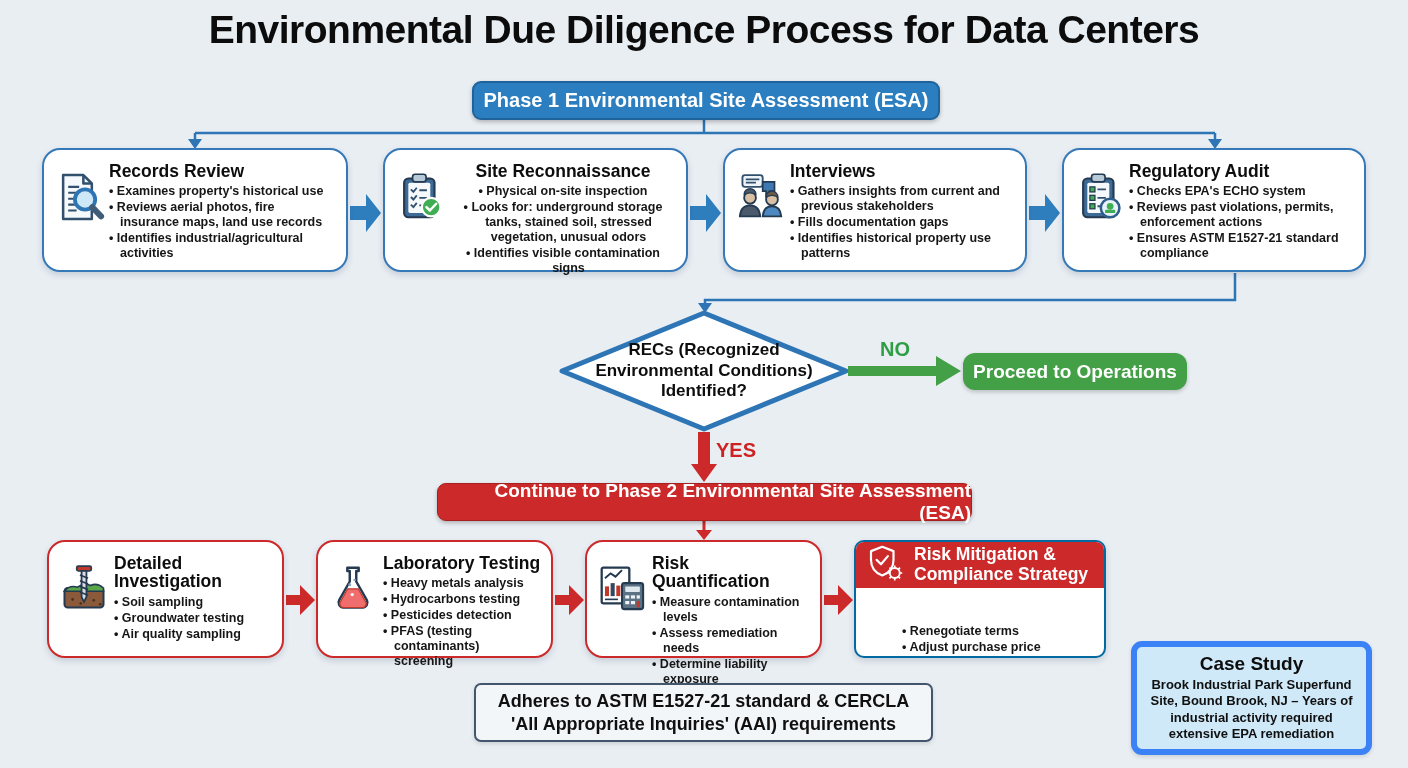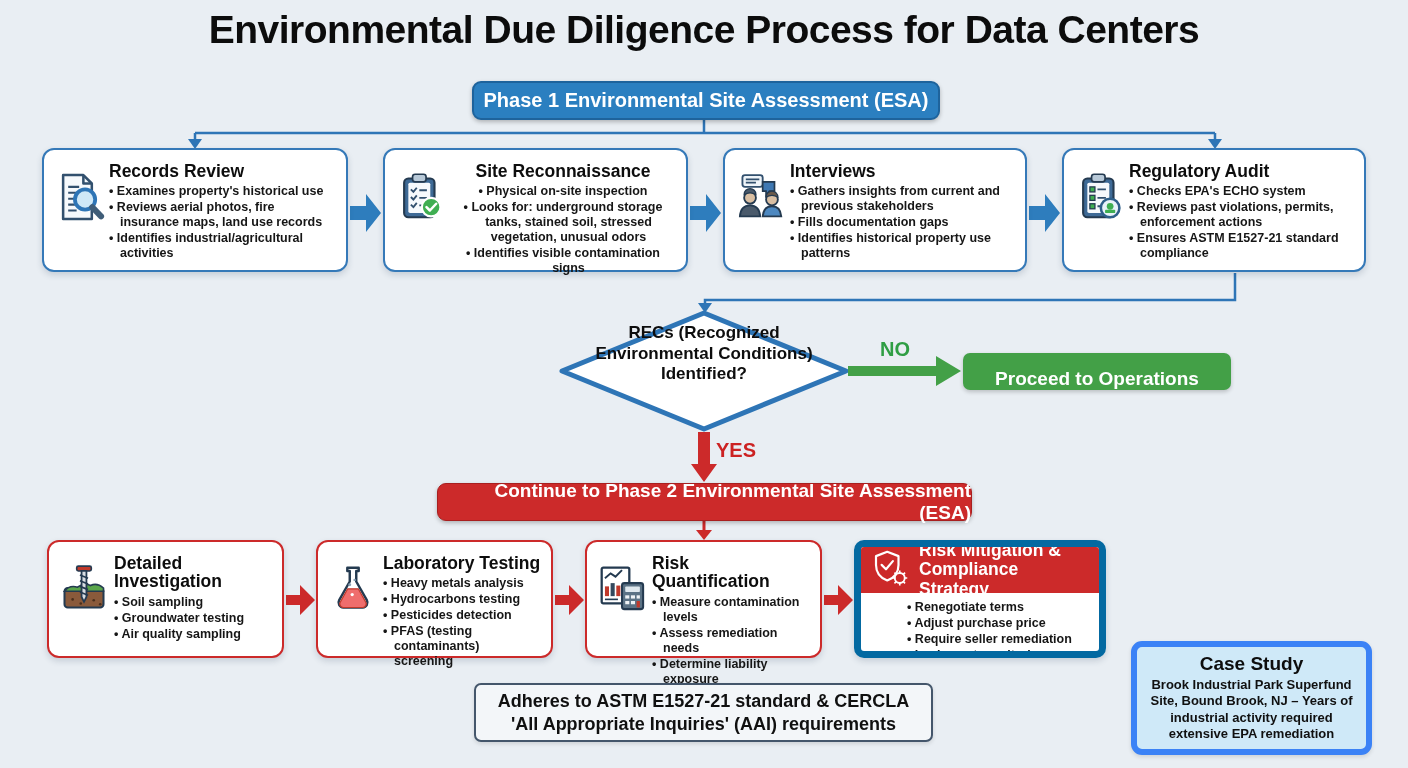--- a/index.html
+++ b/index.html
@@ -23,60 +23,60 @@
   }
   .banner-blue{
     left:472px;top:81px;width:464px;height:35px;font-size:20px;
     background:#2b7fc0;border:2px solid #1e639c;border-radius:9px;
   }
   .banner-red{
     left:437px;top:483px;width:533px;height:36px;font-size:19px;
     background:#cc2a2a;border:1px solid #a81f1f;border-radius:9px;
   }
   .step-box{
-    z-index:1;background:#fff;border-radius:12px;
+    z-index:1;background:#fff;border-radius:18px;
     box-shadow:0 3px 6px rgba(40,60,90,.18);
     display:flex;align-items:flex-start;padding:10px 10px 8px 9px;box-sizing:border-box;
   }
   .step-blue{border:2px solid #3579b8;}
   .step-red{border:2px solid #cc2a2a;}
   .step-icon{flex:0 0 56px;margin-top:10px;}
   .step-icon svg{display:block;}
   .step-body{flex:1;min-width:0;}
   .step-title{font-size:17.5px;font-weight:700;margin:2px 0 4px;color:#0d0d0d;line-height:1.05;}
   ul.bullets{margin:0;padding:0;list-style:none;}
   ul.bullets li{
     font-size:12.5px;font-weight:700;line-height:1.2;color:#161616;
     padding-left:11px;text-indent:-11px;margin:0 0 1px;
   }
   ul.bullets li::before{content:"• ";}
 
   .diamond-label{
-    left:586px;top:323px;width:236px;z-index:2;text-align:center;
+    left:586px;top:340px;width:236px;z-index:2;text-align:center;
     font-size:17px;font-weight:700;line-height:1.22;color:#0d0d0d;
   }
   .no-label{left:880px;top:338px;z-index:2;font-size:20px;font-weight:700;color:#2f9e44;}
   .yes-label{left:716px;top:439px;z-index:2;font-size:20px;font-weight:700;color:#cc2222;}
   .proceed-box{
-    left:963px;top:353px;width:268px;height:37px;z-index:2;
-    background:#43a047;border-radius:7px;color:#fff;font-size:19px;font-weight:700;
-    display:flex;align-items:flex-end;justify-content:center;
+    left:963px;top:353px;width:224px;height:37px;z-index:2;
+    background:#43a047;border-radius:12px;color:#fff;font-size:19px;font-weight:700;
+    display:flex;align-items:center;justify-content:center;
     box-shadow:0 2px 4px rgba(0,0,0,.2);
   }
   .mitigation-box{
-    z-index:1;background:#fff;border:7px solid #0369a1;border-radius:10px;
+    z-index:1;background:#fff;border:2px solid #0369a1;border-radius:10px;
     box-shadow:0 3px 6px rgba(40,60,90,.18);box-sizing:border-box;overflow:hidden;
     display:flex;flex-direction:column;
   }
   .mitigation-header{
     background:#cc2a2a;color:#fff;display:flex;align-items:center;gap:8px;
     padding:5px 8px 5px 10px;min-height:46px;box-sizing:border-box;
   }
   .mitigation-header .hdr-title{font-size:17.5px;font-weight:700;line-height:1.12;}
-  .mitigation-body{padding:7px 8px 6px 46px;}
+  .mitigation-body{padding:7px 8px 6px 46px;margin-top:29px;}
   .footnote-box{
     left:474px;top:683px;width:459px;min-height:51px;z-index:1;box-sizing:border-box;
     background:#f3f6f9;border:2.5px solid #44566b;border-radius:7px;
     display:flex;align-items:center;justify-content:center;text-align:center;
     font-size:18px;font-weight:700;line-height:1.25;color:#101010;padding:5px 12px;
     box-shadow:0 2px 4px rgba(0,0,0,.12);
   }
   .case-box{
     left:1131px;top:641px;width:241px;min-height:92px;z-index:1;box-sizing:border-box;
     background:#cfe9f8;border:6px solid #3b82f6;border-radius:11px;

